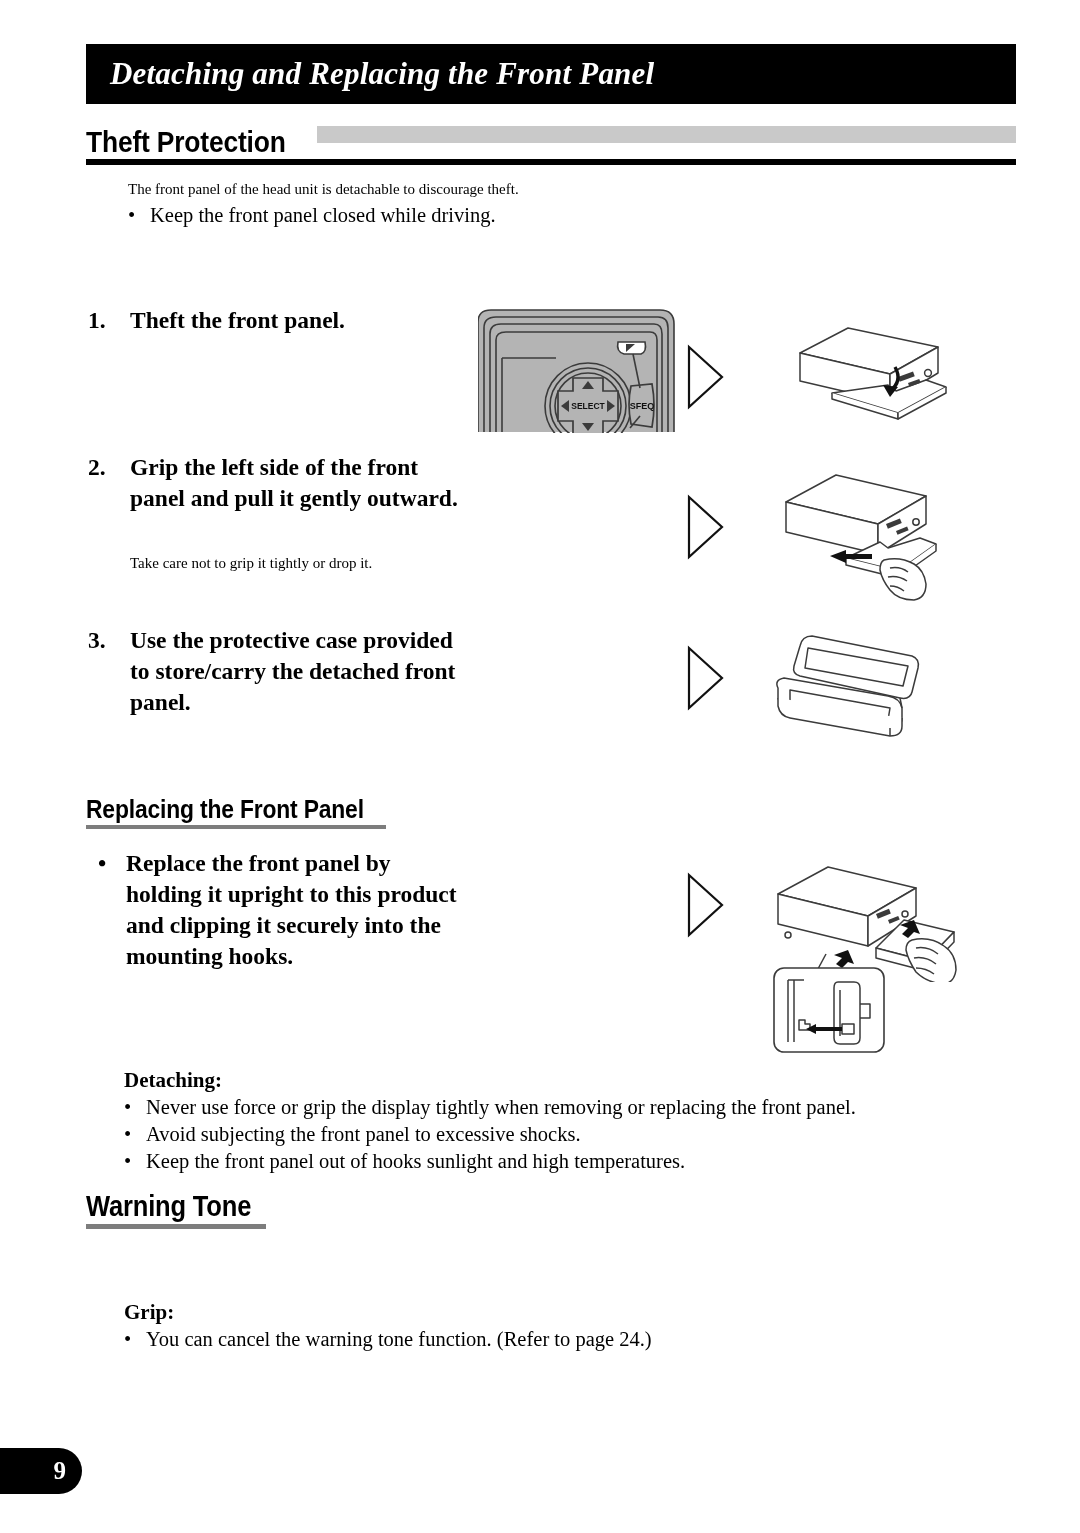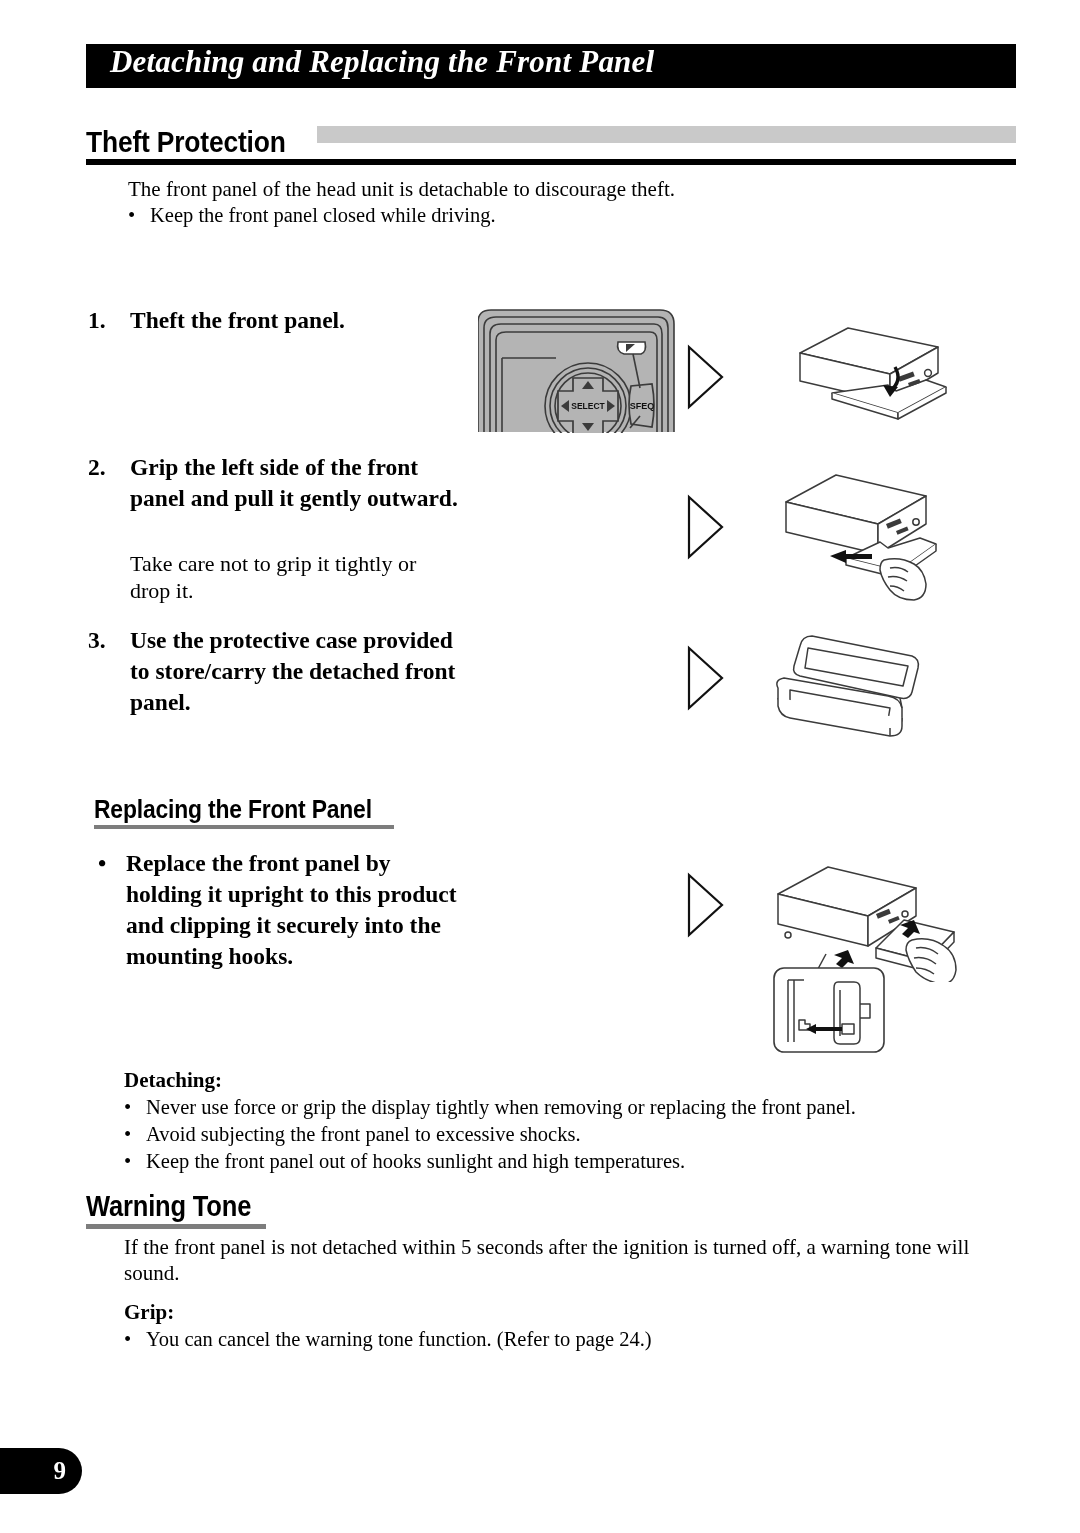--- a/index.html
+++ b/index.html
@@ -17,24 +17,24 @@
     font-family: "Liberation Serif", serif;
     color: #000000;
   }
 
   
   .banner {
     position: absolute;
     left: 86px;
     top: 44px;
     width: 930px;
-    height: 44px;
+    height: 60px;
     background: #000000;
     display: flex;
-    align-items: flex-start;
+    align-items: center;
   }
   .banner-title {
     color: #ffffff;
     font-family: "Liberation Serif", serif;
     font-style: italic;
     font-weight: bold;
     font-size: 31px;
     letter-spacing: 0.2px;
     padding-left: 24px;
     white-space: nowrap;
@@ -91,21 +91,21 @@
   .sub-head .shd-rule {
     height: 4px;
     background: #7d7d7d;
     margin-top: 2px;
   }
 
   
   .body-text {
     position: absolute;
     font-family: "Liberation Serif", serif;
-    font-size: 21px;
+    font-size: 15px;
     line-height: 26px;
   }
   .bullet-list { position: absolute; }
   .bullet-row {
     display: flex;
     font-family: "Liberation Serif", serif;
     font-size: 20.5px;
     line-height: 27px;
   }
   .bullet-row .bl-dot {
@@ -137,21 +137,21 @@
     flex: 0 0 42px;
   }
   .step .st-txt {
     flex: 1 1 auto;
     width: 320px;
   }
   .step-note {
     position: absolute;
     font-family: "Liberation Serif", serif;
     font-weight: normal;
-    font-size: 22px;
+    font-size: 15px;
     line-height: 27px;
     width: 330px;
   }
   .step-bullet {
     position: absolute;
     display: flex;
     font-family: "Liberation Serif", serif;
     font-weight: bold;
     font-size: 23.5px;
     line-height: 31px;
@@ -223,21 +223,21 @@
     <span class="st-num">2.</span>
     <span class="st-txt">Grip the left side of the front panel and pull it gently outward.</span>
   </div>
   <div class="step-note" style="left:130px; top:550px;">Take care not to grip it tightly or drop it.</div>
 
   <div class="step" style="left:88px; top:625px; width:380px;">
     <span class="st-num">3.</span>
     <span class="st-txt">Use the protective case provided to store/carry the detached front panel.</span>
   </div>
 
-  <div class="sub-head" style="top:795px;margin-left:8px;">
+  <div class="sub-head" style="top:795px;">
     <div class="shd-text">Replacing the Front Panel</div>
     <div class="shd-rule" style="width:300px;"></div>
   </div>
 
   <div class="step-bullet" style="left:98px; top:848px; width:370px;">
     <span class="sb-dot">•</span>
     <span class="sb-txt">Replace the front panel by holding it upright to this product and clipping it securely into the mounting hooks.</span>
   </div>
 
   <div class="label-bold" style="left:124px; top:1068px;">Detaching:</div>
@@ -255,21 +255,20 @@
       <span class="bl-dot">•</span>
       <span class="bl-txt">Keep the front panel out of hooks sunlight and high temperatures.</span>
     </div>
   </div>
 
   <div class="sub-head" style="top:1190px;">
     <div class="shd-text" style="font-size:29px; line-height:32px;">Warning Tone</div>
     <div class="shd-rule" style="width:180px; height:5px;"></div>
   </div>
 
-  <div class="body-text" style="left:124px; top:1234px; width:880px;">If the front panel is not detached within 5 seconds after the ignition is turned off, a warning tone will sound.</div>
 
   <div class="label-bold" style="left:124px; top:1300px;">Grip:</div>
 
   <div class="bullet-list" style="left:124px; top:1326px; width:860px;">
     <div class="bullet-row">
       <span class="bl-dot">•</span>
       <span class="bl-txt">You can cancel the warning tone function. (Refer to page 24.)</span>
     </div>
   </div>
 

